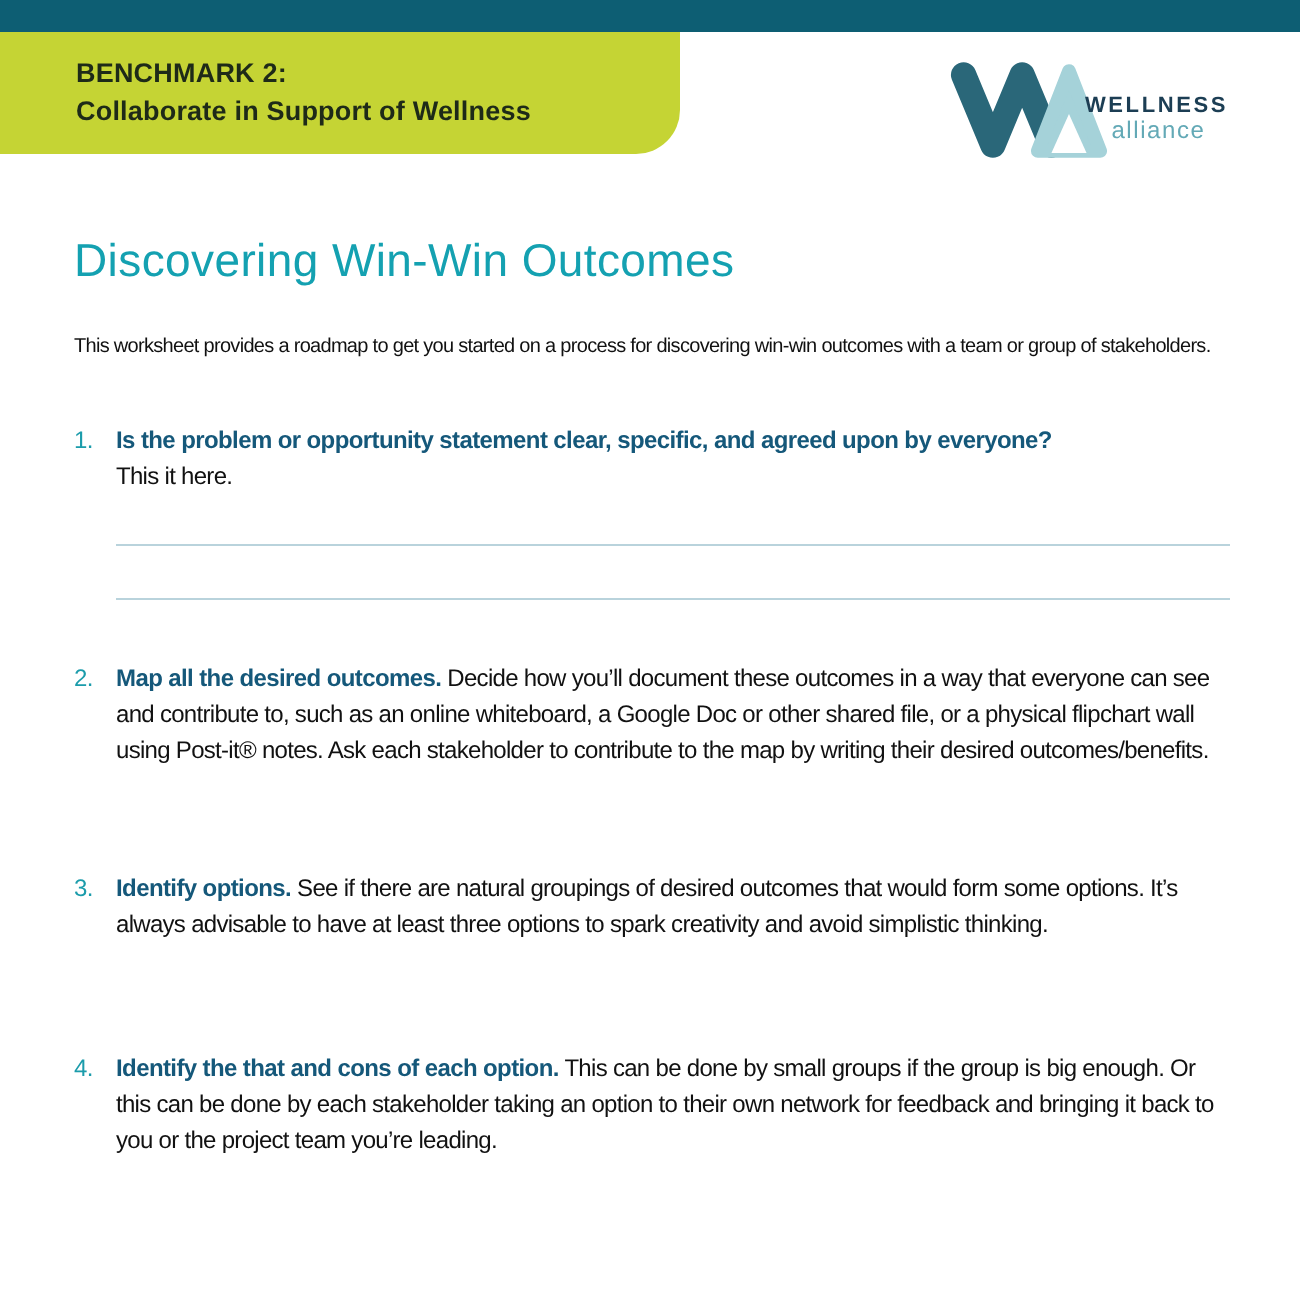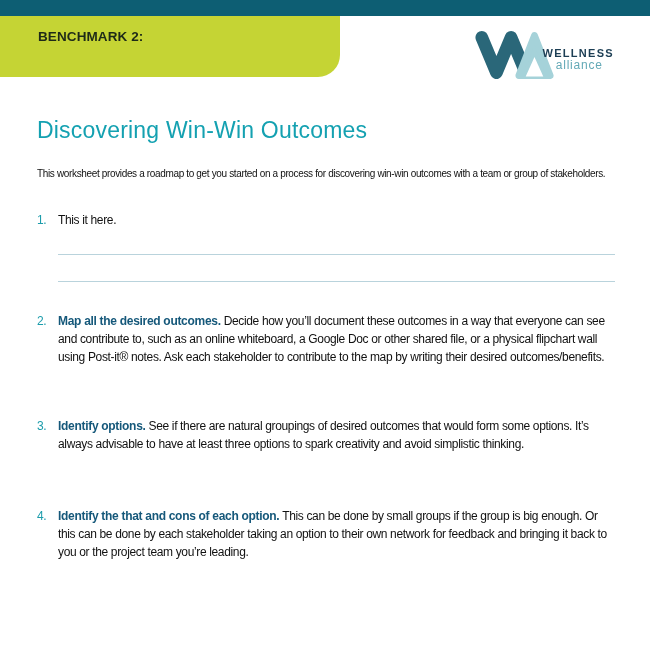--- a/index.html
+++ b/index.html
@@ -78,20 +78,21 @@
   .write-line.second{margin-top:26px;}
 </style>
 </head>
 <body>
 
 <div class="top-bar"></div>
 
 <div class="banner-row">
   <div class="benchmark-banner">
     <span class="b-line">BENCHMARK 2:</span>
+    <span class="b-line">Collaborate in Support of Wellness</span>
   </div>
 
   <div class="logo">
     <svg class="logo-mark" width="80" height="52" viewBox="0 0 82 52" aria-hidden="true">
       <path d="M8 8 L23 44 L38 8 L53 44" fill="none" stroke="var(--logo-dark)" stroke-width="13" stroke-linecap="round" stroke-linejoin="round"></path>
       <path d="M46 47 L62 6 L78 47 Z" fill="var(--logo-light)" stroke="var(--logo-light)" stroke-width="7" stroke-linejoin="round"></path>
       <path d="M62 28 L71 48 L53 48 Z" fill="#ffffff"></path>
     </svg>
     <div class="logo-text">
       <span class="logo-wellness">WELLNESS</span>
@@ -102,20 +103,21 @@
 
 <div class="content">
 
   <h1 class="page-title">Discovering Win-Win Outcomes</h1>
 
   <p class="intro">This worksheet provides a roadmap to get you started on a process for discovering win-win outcomes with a team or group of stakeholders.</p>
 
   <div class="item item-1">
     <span class="item-num">1.</span>
     <div class="item-body">
+      <span class="item-lead block">Is the problem or opportunity statement clear, specific, and agreed upon by everyone?</span>
       <span class="item-rest">This it here.</span>
       <hr class="write-line first">
       <hr class="write-line second">
     </div>
   </div>
 
   <div class="item item-2">
     <span class="item-num">2.</span>
     <div class="item-body">
       <span class="item-lead">Map all the desired outcomes.</span>

